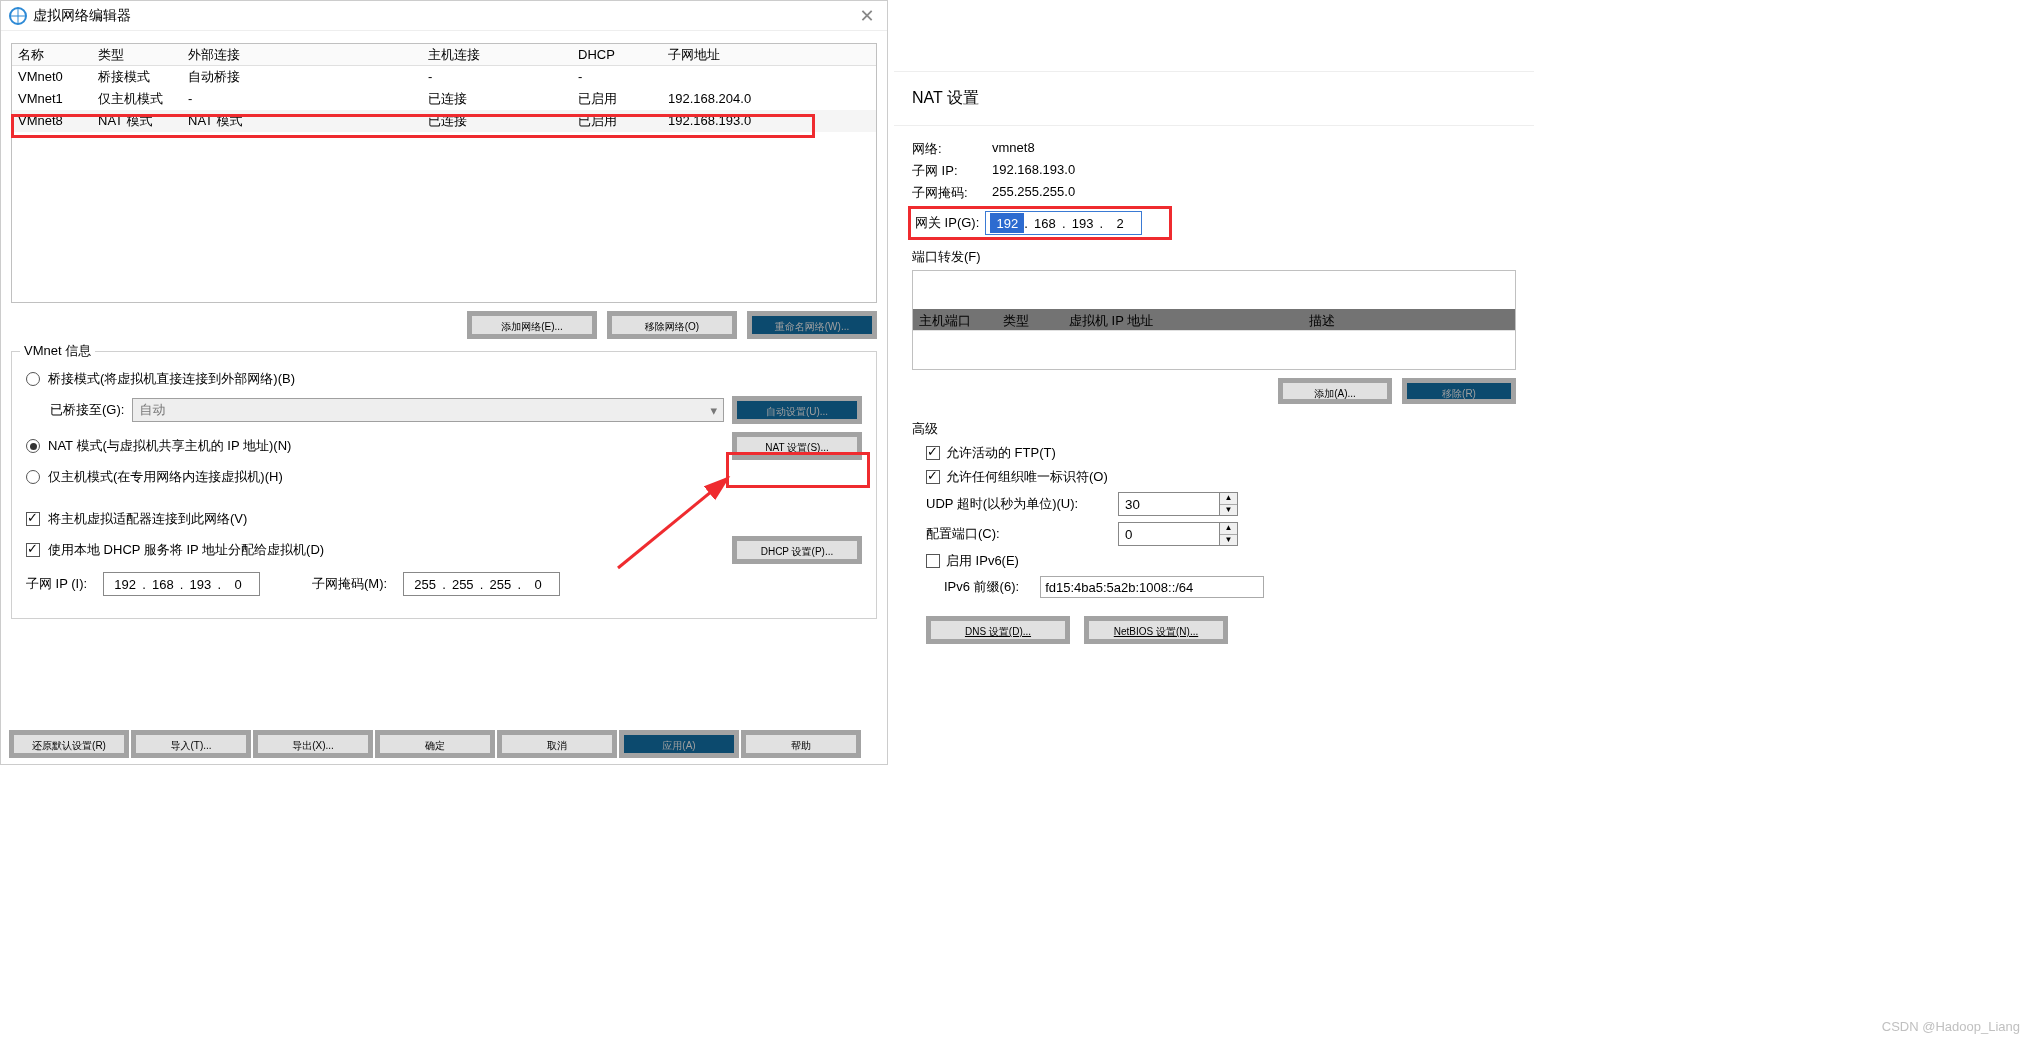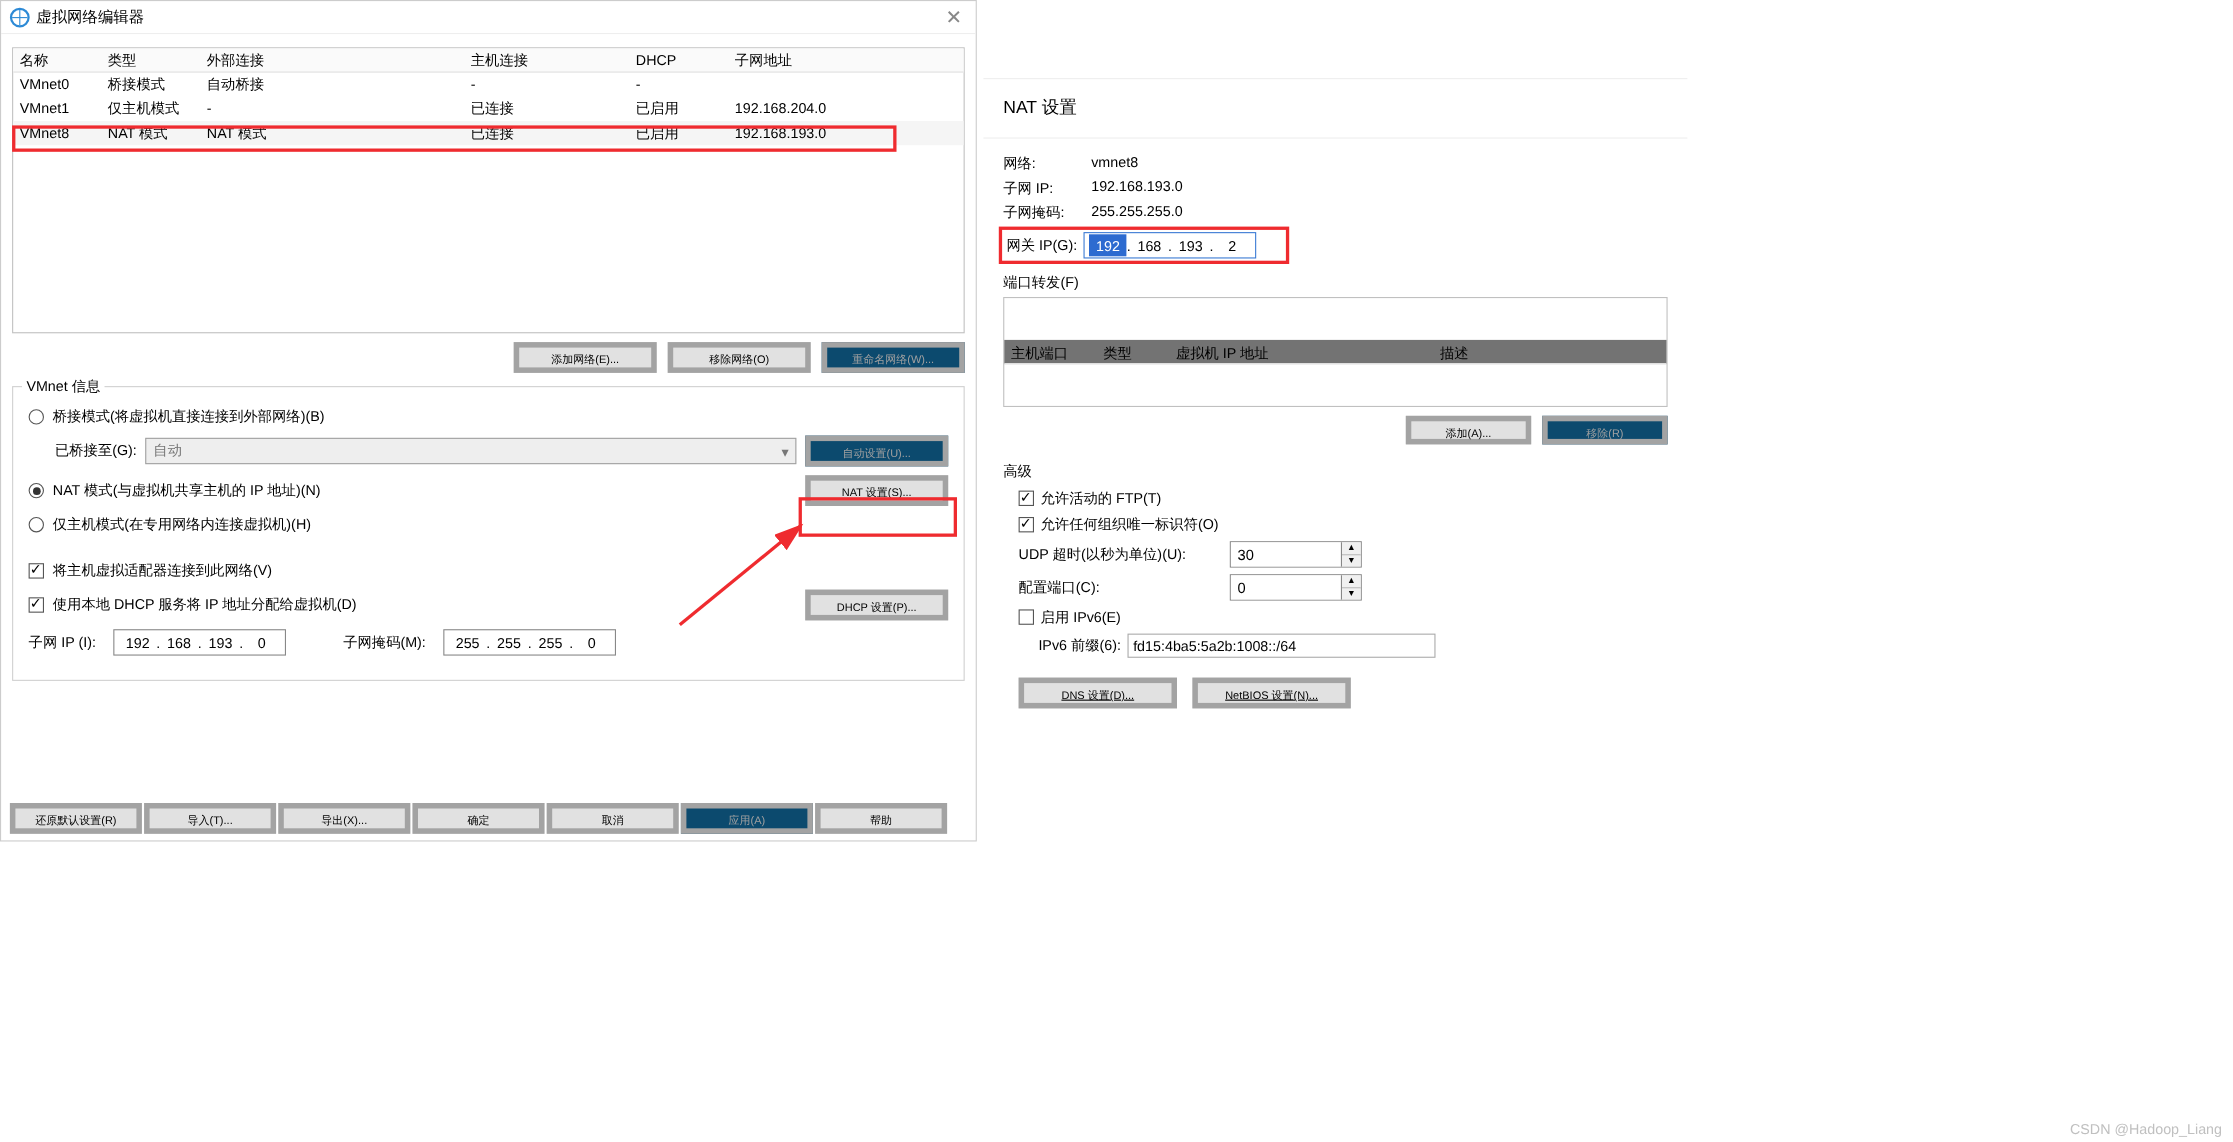--- a/index.html
+++ b/index.html
@@ -103,21 +103,21 @@
   .ph1{width:90px;padding-left:6px;} .ph2{width:66px;} .ph3{width:240px;} .ph4{flex:1;}
   .pf-btns { display:flex; gap:10px; justify-content:flex-end; margin-top:8px; }
   .pf-btns button { width:114px; height:26px; }
   .adv-head { margin:16px 0 6px 0; }
   .adv-row { display:flex; align-items:center; gap:6px; margin:6px 0 6px 14px; }
   .spin { display:inline-flex; border:1px solid #888; height:24px; }
   .spin input { border:none; width:100px; padding:0 6px; }
   .spin .spinbtn { width:18px; border-left:1px solid #888; display:flex; flex-direction:column; }
   .spin .spinbtn span { flex:1; font-size:8px; text-align:center; line-height:10px; background:#f0f0f0; border-bottom:1px solid #aaa; }
   .spin .spinbtn span:last-child { border:none; }
-  .ipv6box { width:280px; height:24px; }
+  .ipv6box { width:224px; height:24px;margin-left:15px; }
   .nat-bottom { display:flex; gap:14px; margin:18px 0 0 14px;text-decoration:underline; }
   .nat-bottom button { width:144px; height:28px; }
 
   .watermark { position:absolute; right:10px; bottom:4px; color:#c0c0c0; font-size:13px; }
 </style>
 </head>
 <body>
 
 <div class="window vne">
   <div class="titlebar">

